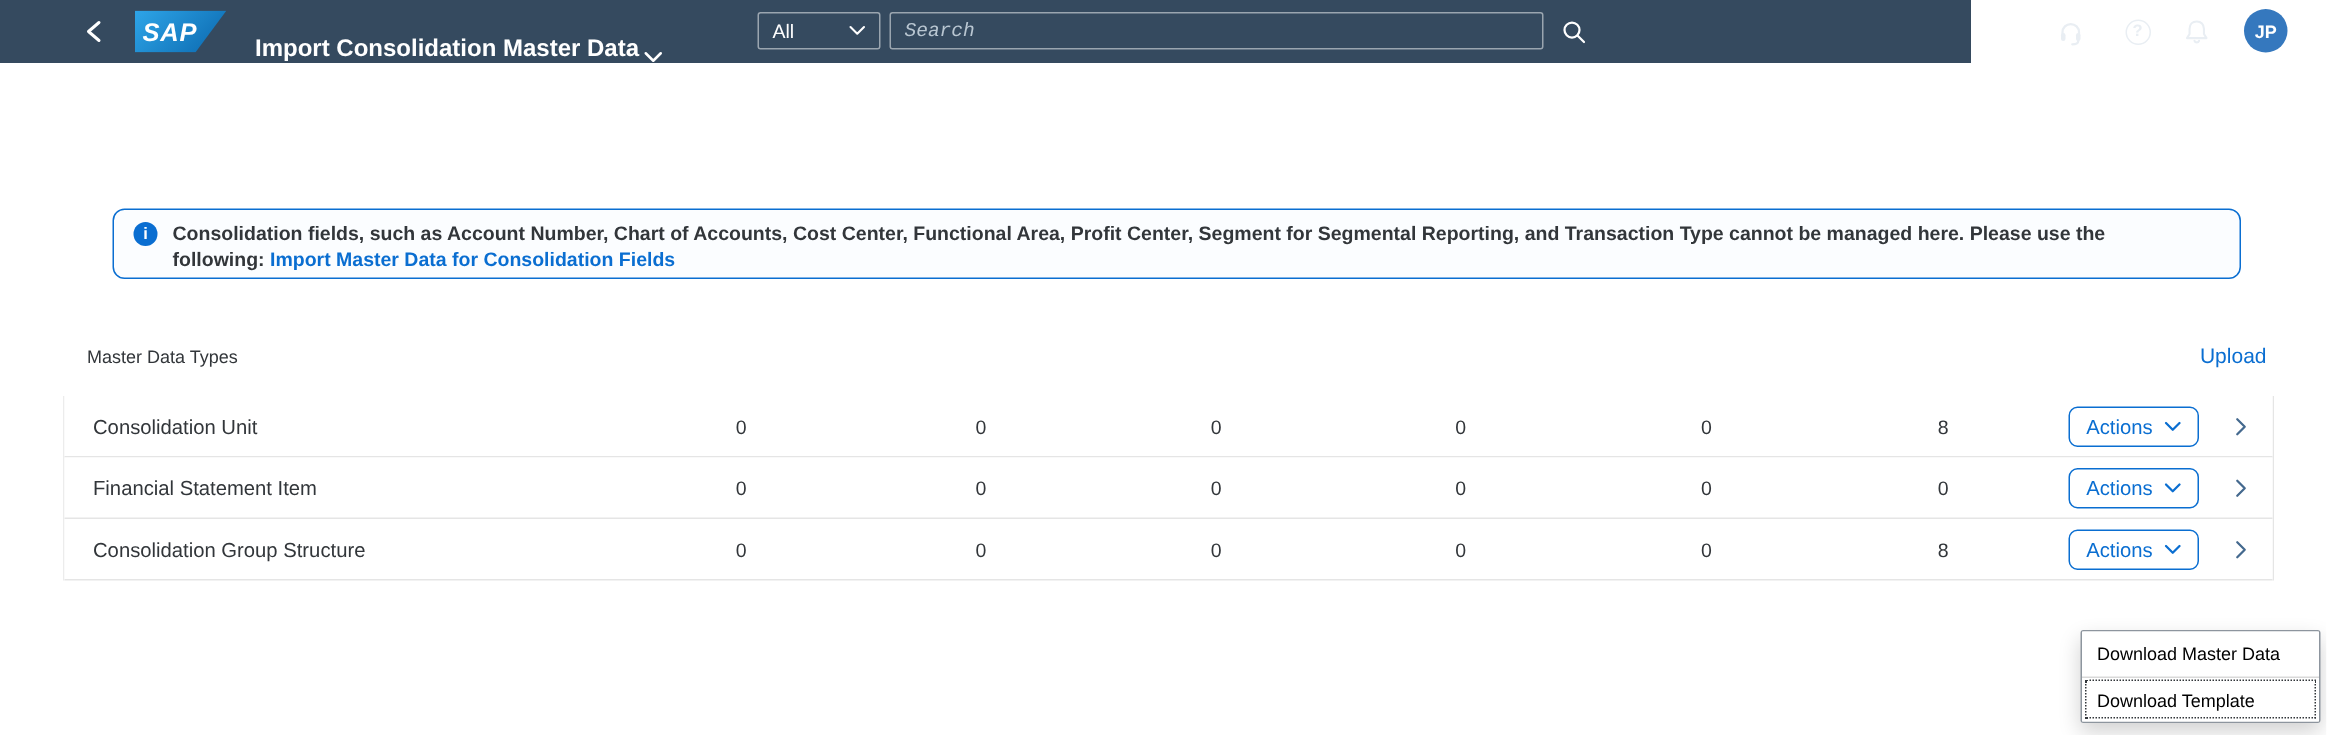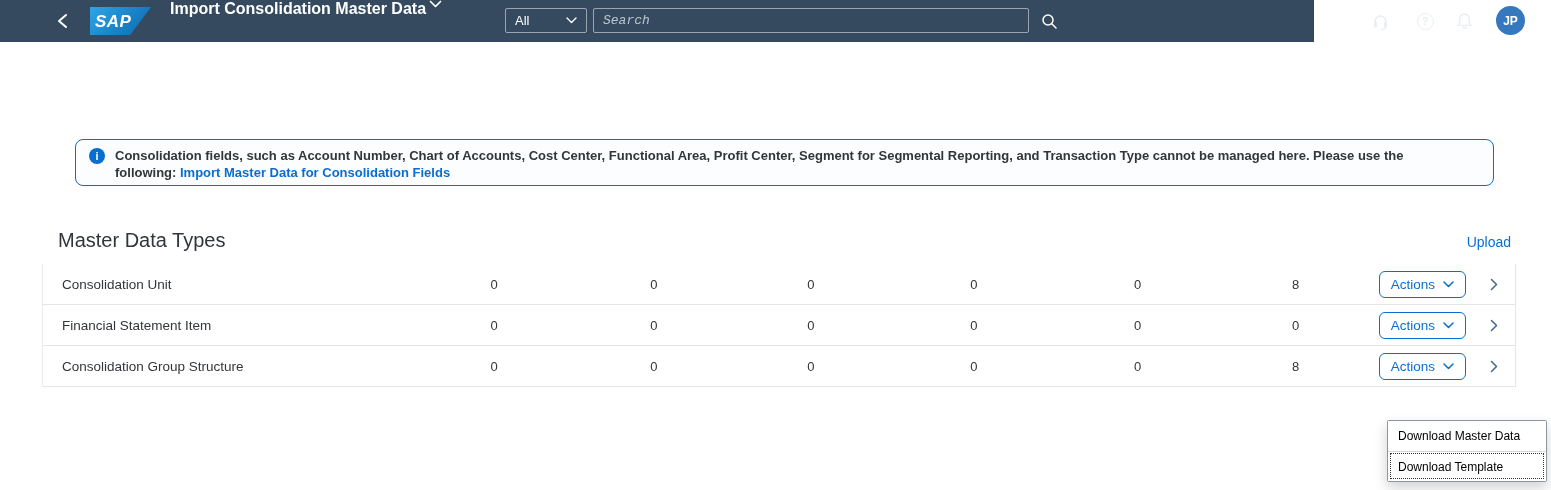--- a/index.html
+++ b/index.html
@@ -5,21 +5,21 @@
   * { margin:0; padding:0; box-sizing:border-box; }
   html,body { background:#fff; }
   body { font-family:"Liberation Sans", sans-serif; }
   .screen { position:relative; width:1551px; height:490px; background:#fff; overflow:hidden; }
 
   
   .shell { position:absolute; left:0; top:0; width:1314px; height:42px; background:#354a5f; display:flex; align-items:center; }
   .shell-back { position:absolute; left:50px; top:0; height:42px; width:24px; display:flex; align-items:center; justify-content:center; cursor:pointer; background:none; border:none; }
   .sap-logo { position:absolute; left:90px; top:7px; width:61px; height:28px; background:linear-gradient(135deg,#2ea5e8 0%,#0a67ad 100%); clip-path:polygon(0 0,100% 0,66% 100%,0 100%); display:flex; align-items:center; cursor:pointer; }
   .sap-logo span { color:#fff; font-weight:700; font-style:italic; font-size:17px; letter-spacing:0.5px; padding-left:5px; line-height:1; }
-  .shell-title { position:absolute; left:170px; top:0; height:42px; display:flex; align-items:flex-start; gap:3px; cursor:pointer; }
+  .shell-title { position:absolute; left:170px; top:0; height:42px; display:flex; align-items:flex-end; gap:3px; cursor:pointer; }
   .shell-title .t { color:#fff; font-size:16px; font-weight:700; }
   .scope-select { position:absolute; left:505px; top:8px; width:82px; height:25px; border:1px solid rgba(255,255,255,0.5); border-radius:2px; display:flex; align-items:center; justify-content:space-between; padding:0 9px; color:#fff; font-size:13px; cursor:pointer; }
   .shell-search { position:absolute; left:593px; top:8px; width:436px; height:25px; border:1px solid rgba(255,255,255,0.5); border-radius:2px; background:transparent; color:#fff; font-size:13px; font-style:italic; padding:0 9px; outline:none; font-family:Liberation Mono, monospace; }
   .shell-search::placeholder { color:#b9c6d1; font-style:italic; }
   .shell-search-btn { position:absolute; left:1037px; top:9px; width:24px; height:24px; background:none; border:none; display:flex; align-items:center; justify-content:center; cursor:pointer; }
   .shell-iconbtn { position:absolute; top:0; height:42px; width:36px; display:flex; align-items:center; justify-content:center; background:none; border:none; cursor:pointer; color:#e9eef3; }
   .icon-help-ring { width:17px; height:17px; border:1.5px solid #e9eef3; border-radius:50%; display:flex; align-items:center; justify-content:center; font-size:11px; font-weight:700; color:#e9eef3; line-height:1; }
   .avatar { position:absolute; left:1496px; top:6px; width:29px; height:29px; border-radius:50%; background:#3578be; color:#fff; font-size:12px; font-weight:700; display:flex; align-items:center; justify-content:center; cursor:pointer; }
 
   
@@ -27,21 +27,21 @@
   .page-title { margin-left:42px; font-size:18px; color:#32363a; }
 
   
   .strip { position:absolute; left:75px; top:139px; width:1419px; height:47px; background:#fbfdff; border:1px solid #0a6ed1; border-radius:8px; display:flex; align-items:flex-start; padding:7px 14px 0 13px; }
   .info-icon { flex:0 0 16px; width:16px; height:16px; border-radius:50%; background:#0a6ed1; color:#fff; font-size:11px; font-weight:700; display:flex; align-items:center; justify-content:center; margin-top:1px; }
   .strip-text { margin-left:10px; font-size:13px; color:#32363a; line-height:17px;font-weight:bold; }
   .strip-text a { color:#0a6ed1; text-decoration:none; cursor:pointer; }
 
   
   .section-head { position:absolute; left:58px; top:229px; width:1453px; display:flex; align-items:baseline; justify-content:space-between; }
-  .section-title { font-size:20px; color:#32363a; }
+  .section-title { font-size:12px; color:#32363a; }
   .upload-link { font-size:14px; color:#0a6ed1; text-decoration:none; cursor:pointer; }
 
   
   .mdt-table { position:absolute; left:42px; top:264px; width:1474px; border-left:1px solid #ececec; border-right:1px solid #e5e5e5; }
   .thead { display:flex; height:34px; background:#f2f2f2; border-bottom:1px solid #e0e0e0; }
   .th, .td { display:flex; align-items:center; font-size:13px; color:#32363a; }
   .th { color:#32363a; }
   .th + .th { border-left:1px solid #d5d5d5; }
   .num { justify-content:flex-end; padding-right:11px; }
   .name-col { padding-left:19px; }

